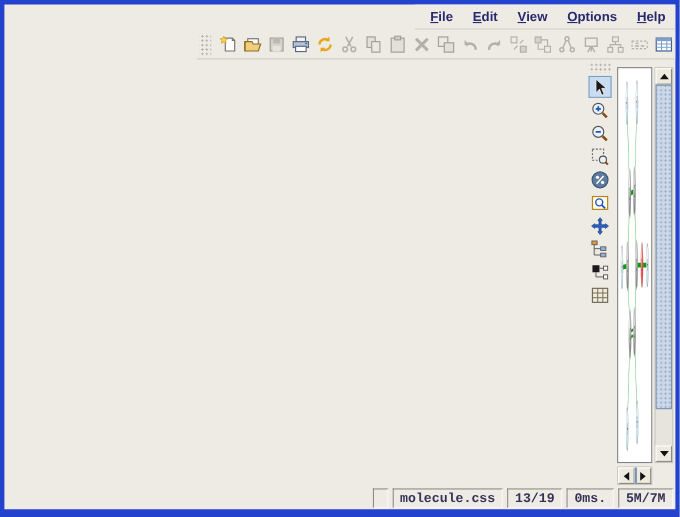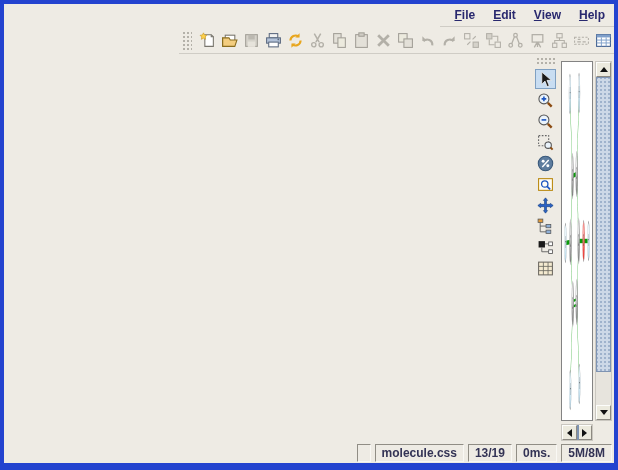--- a/index.html
+++ b/index.html
@@ -62,37 +62,38 @@
     background-size:4px 4px; background-position:2px 2px;
   }
   .vscroll .sthumb { left:0; right:0; top:0; height:90%; }
   .hscroll .sthumb { top:0; bottom:0; left:0; width:93%; }
   .tri { width:0; height:0; border:4px solid transparent; }
   .tri.up    { border-bottom:5px solid #111; margin-top:-4px; }
   .tri.down  { border-top:5px solid #111; margin-bottom:-4px; }
   .tri.left  { border-right:5px solid #111; margin-left:-4px; }
   .tri.right { border-left:5px solid #111; margin-right:-4px; }
   
-  .statusbar { height:20px; flex:0 0 auto; display:flex; gap:4px; padding:1px 2px 1px 2px; align-items:stretch; }
+  .statusbar { height:20px; flex:0 0 auto; display:flex; gap:4px; padding:1px 2px 1px 2px; align-items:stretch;font-family:Liberation Mono, monospace; }
   .scell {
     border:1px solid; border-color:#908d85 #f9f8f4 #f9f8f4 #908d85;
     background:#eeebe4; font-size:12px; font-weight:bold; color:#333355;
     display:flex; align-items:center; justify-content:center; padding:0 6px; white-space:nowrap;
   }
   .scell.msg { flex:1 1 auto; }
 </style>
 </head>
 <body>
 
 <div class="window">
 
   <div class="menubar">
       <div class="menu-item"><u>F</u>ile</div>
       <div class="menu-item"><u>E</u>dit</div>
       <div class="menu-item"><u>V</u>iew</div>
+      <div class="menu-item"><u>O</u>ptions</div>
       <div class="menu-item"><u>H</u>elp</div>
     </div>
 
   <div class="toolbar">
     <div class="drag-dots-v"></div>
   <div class="tbtn">
         <svg width="17" height="17" viewBox="0 0 16 16">
           <path d="M5.5 2.5h6l2 2v9h-8z" fill="#fff" stroke="#78756d"></path>
           <path d="M11.5 2.5v2h2" fill="none" stroke="#78756d"></path>
           <path d="M4.2 0.8l1 2 2.2.3-1.6 1.6.4 2.2-2-1.1-2 1.1.4-2.2L1 3.1l2.2-.3z" fill="#ffd24a" stroke="#c89b2a" stroke-width="0.6"></path>
@@ -416,16 +417,16 @@
       </div>
       <div></div>
     </div>
   </div>
 
   <div class="statusbar">
       <div class="scell msg"></div>
       <div class="scell">molecule.css</div>
       <div class="scell">13/19</div>
       <div class="scell">0ms.</div>
-      <div class="scell">5M/8M</div>
+      <div class="scell">5M/7M</div>
     </div>
 
 </div>
 
 </body></html>

